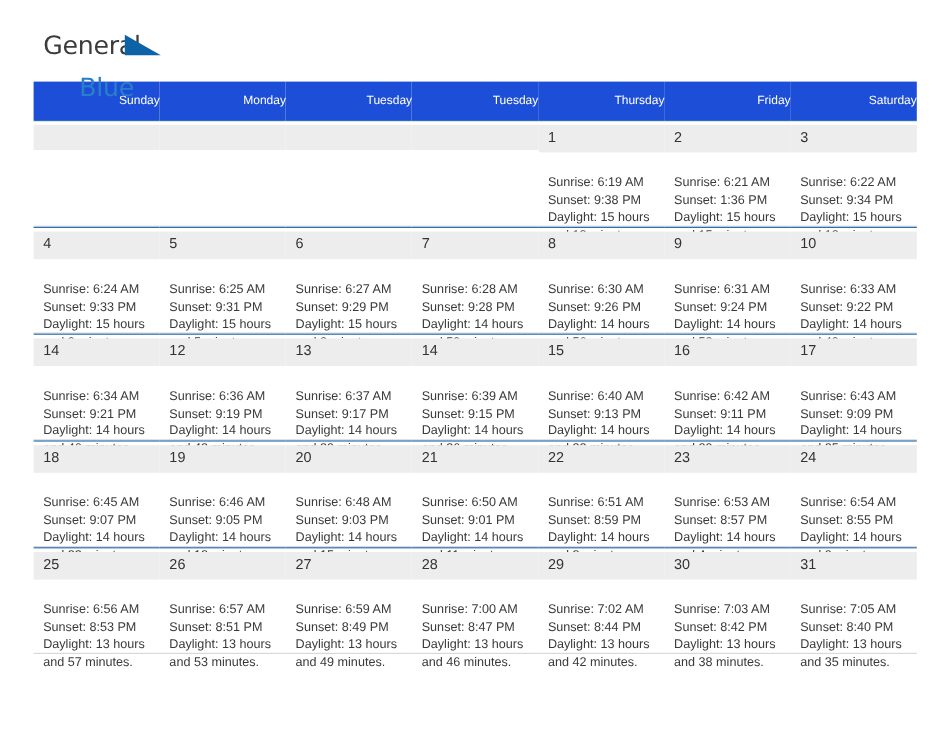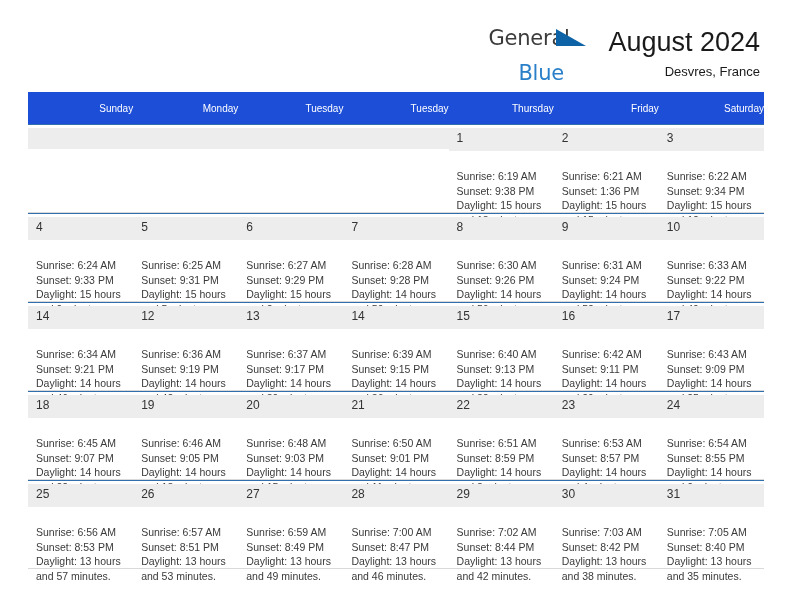--- a/index.html
+++ b/index.html
@@ -19,22 +19,22 @@
     width: 792px;
     height: 612px;
     box-sizing: border-box;
     padding: 0 28px;
   }
 
   
   .header {
     display: flex;
     align-items: flex-start;
-    justify-content: flex-end;
-    height: 92px;
+    justify-content: flex-start;
+    height: 68px;
     padding-top: 26px;
     box-sizing: border-box;
   }
   .logo {
     position: relative;
     width: 120px;
     height: 46px;
     margin-left: 8px;
   }
   .logo-general {
@@ -145,24 +145,20 @@
 <div class="page">
 
   <div class="header">
 
     <div class="logo">
       <span class="logo-general">General</span>
       <span class="logo-triangle"></span>
       <span class="logo-blue">Blue</span>
     </div>
 
-    <div class="title-block">
-      <div class="month-title">August 2024</div>
-      <div class="location">Desvres, France</div>
-    </div>
 
   </div>
 
   <table class="calendar">
     <thead>
       <tr>
         <th>Sunday</th>
         <th>Monday</th>
         <th>Tuesday</th>
         <th>Tuesday</th>

